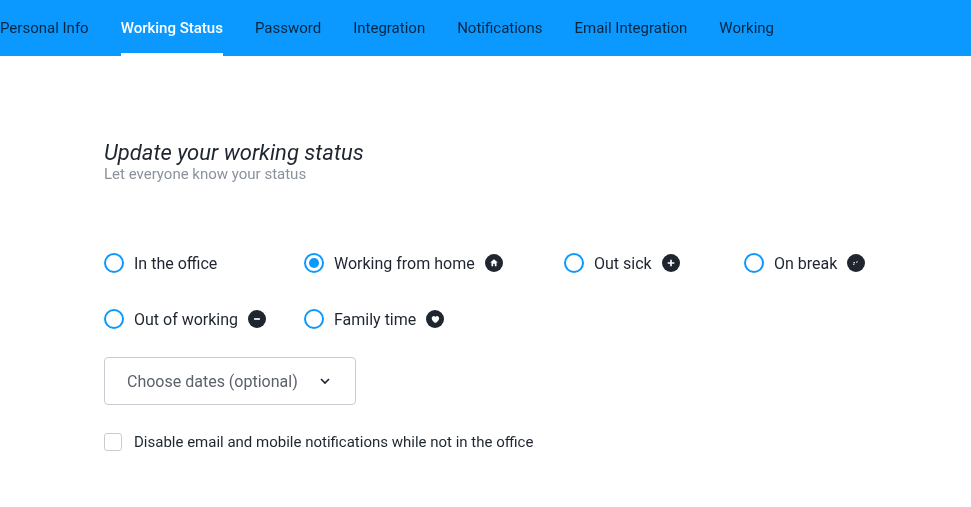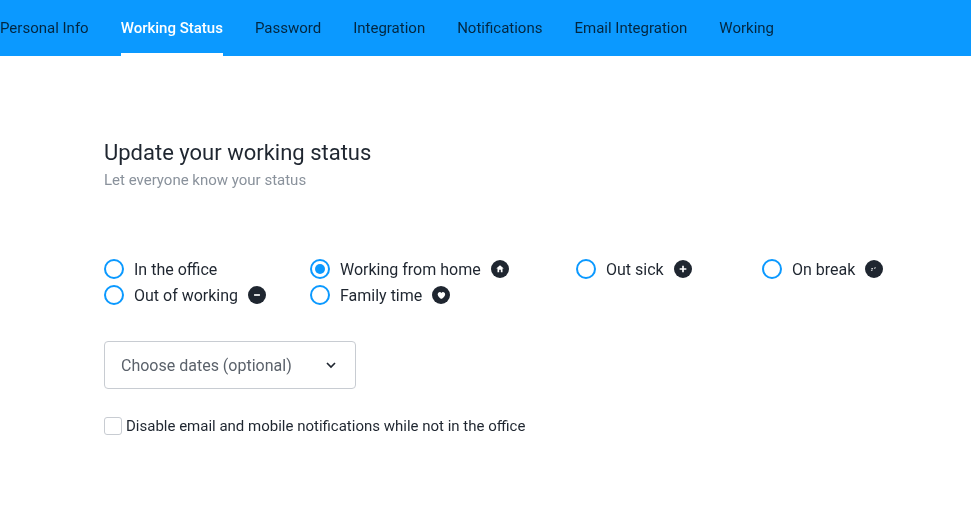--- a/index.html
+++ b/index.html
@@ -40,34 +40,33 @@
     background: #ffffff;
   }
   .content {
     padding: 84px 0 0 104px;
     max-width: 880px;
   }
   .page-title {
     font-size: 22px;
     font-weight: 400;
     color: #1f2630;
-    margin-bottom: 6px;
+    font-style: italic;
   }
   .page-subtitle {
     font-size: 15px;
     color: #8a929c;
     margin-bottom: 70px;
   }
   .options-grid {
     display: grid;
     grid-template-columns: 200px 260px 180px 160px;
     row-gap: 36px;
     column-gap: 0;
-    margin-bottom: 36px;
-    gap: 6px;
+    margin-bottom: 28px;
   }
   .option {
     display: flex;
     align-items: center;
     gap: 10px;
     cursor: pointer;
   }
   .radio {
     width: 20px; height: 20px;
     border: 2px solid #0b99ff;
@@ -98,33 +97,33 @@
   }
   .option-badge svg { width: 10px; height: 10px; display: block; }
   .dropdown {
     display: inline-flex;
     align-items: center;
     justify-content: space-between;
     border: 1px solid #c8ccd2;
     border-radius: 4px;
     height: 48px;
     width: 252px;
-    padding: 0 16px;
+    padding: 0 22px;
     cursor: pointer;
     margin-bottom: 28px;
   }
   .dropdown-label {
     font-size: 16px;
     color: #5b626b;
   }
   .chev { width: 16px; height: 16px; }
   .checkbox-row {
     display: flex;
     align-items: center;
-    gap: 4px;
+    gap: 12px;
     cursor: pointer;
   }
   .checkbox {
     width: 18px; height: 18px;
     border: 1px solid #c8ccd2;
     border-radius: 3px;
     background: #fff;
   }
   .checkbox-label {
     font-size: 15px;

